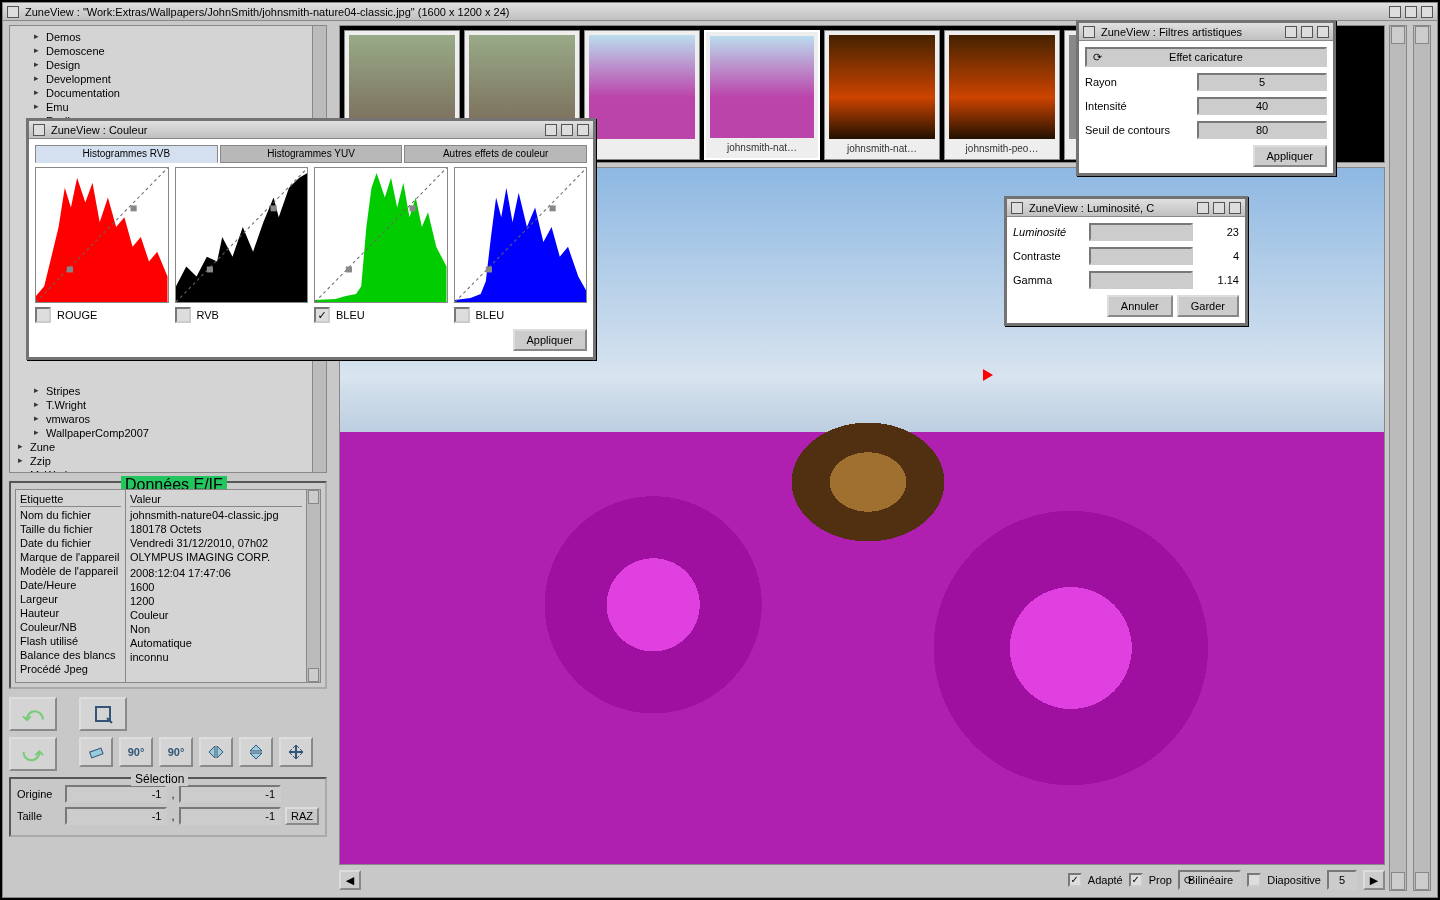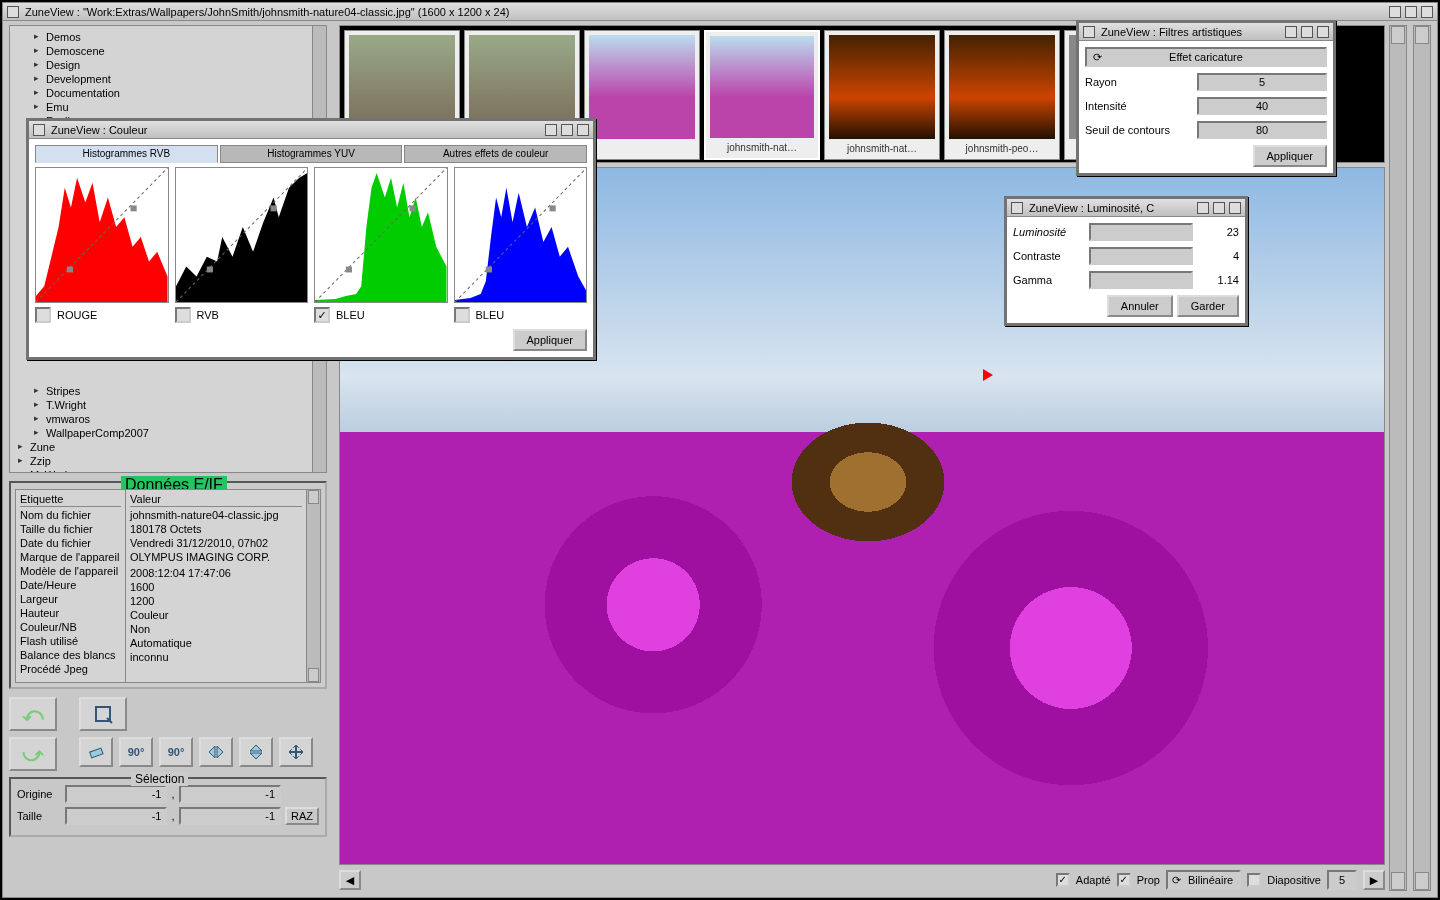--- a/index.html
+++ b/index.html
@@ -50,21 +50,21 @@
   .thumb.sel{border:2px solid #fff;}
   
   .mainimg{position:absolute;left:336px;top:146px;right:52px;bottom:32px;background:linear-gradient(180deg,#8eb8e2 0%,#d8e4ef 30%,#b4c8dc 40%,#c030c0 55%,#901890 100%);border:1px solid #888;overflow:hidden;}
   .mainimg .flowers{position:absolute;left:0;right:0;bottom:0;height:62%;background:radial-gradient(circle at 30% 40%,#e040e0 0 6%,#a010a0 6% 14%,transparent 14%),radial-gradient(circle at 70% 50%,#e040e0 0 8%,#a010a0 8% 18%,transparent 18%),#b020b0;}
   .mainimg .butterfly{position:absolute;left:42%;top:35%;width:180px;height:140px;background:radial-gradient(ellipse at 50% 50%,#a07030 0 30%,#503010 30% 60%,transparent 60%);border-radius:50%;}
   .cursor{position:absolute;left:980px;top:348px;width:0;height:0;border-left:10px solid #f00;border-top:6px solid transparent;border-bottom:6px solid transparent;}
   
   .bottombar{position:absolute;left:336px;right:52px;bottom:6px;height:22px;display:flex;align-items:center;gap:6px;}
   .bottombar .arrbtn{width:22px;height:20px;border:2px outset #ddd;background:#ccc;text-align:center;line-height:16px;}
   .bottombar .chk{width:14px;height:14px;border:2px inset #ccc;background:#ddd;text-align:center;line-height:10px;font-size:10px;}
-  .bottombar .combo{height:20px;border:2px inset #ccc;background:#ccc;padding:0 6px 0 20px;line-height:16px;position:relative;}
+  .bottombar .combo{height:20px;border:2px inset #ccc;background:#ccc;padding:0 6px 0 8px;line-height:16px;position:relative;}
   .bottombar .combo::before{content:'⟳';position:absolute;left:4px;top:0;}
   .bottombar .sp{flex:1;}
   .bottombar .fval{width:30px;height:20px;border:2px inset #ccc;background:#ccc;text-align:center;line-height:16px;}
   
   .rvbar{position:absolute;right:30px;top:4px;width:18px;bottom:6px;background:#bbb;border:1px solid #888;}
   .rvbar2{position:absolute;right:6px;top:4px;width:18px;bottom:6px;background:#bbb;border:1px solid #888;}
   .rvbar::before,.rvbar::after,.rvbar2::before,.rvbar2::after{content:'';position:absolute;left:1px;right:1px;height:16px;background:#ccc;border:1px solid #888;}
   .rvbar::before,.rvbar2::before{top:0;}.rvbar::after,.rvbar2::after{bottom:0;}
   
   .floatwin{position:absolute;background:#ffffff;border:3px solid #737373;box-shadow:1px 1px 0 #000;}

